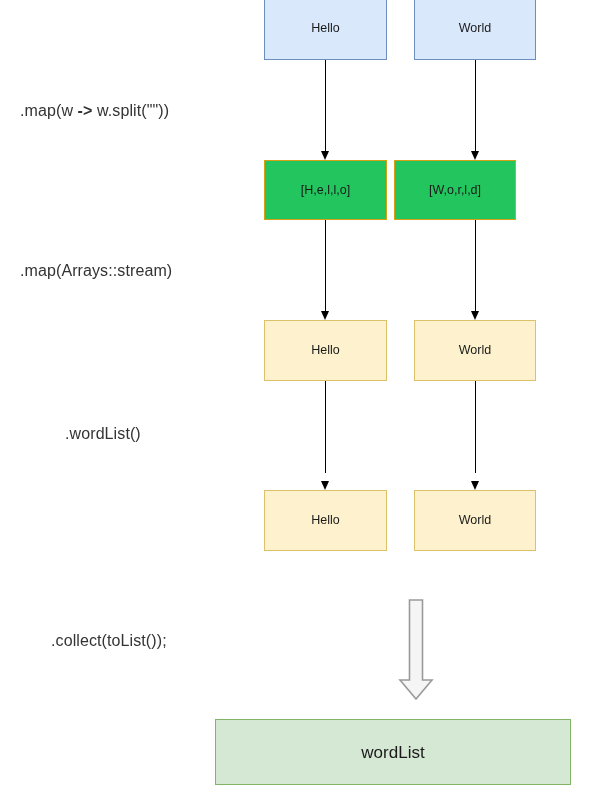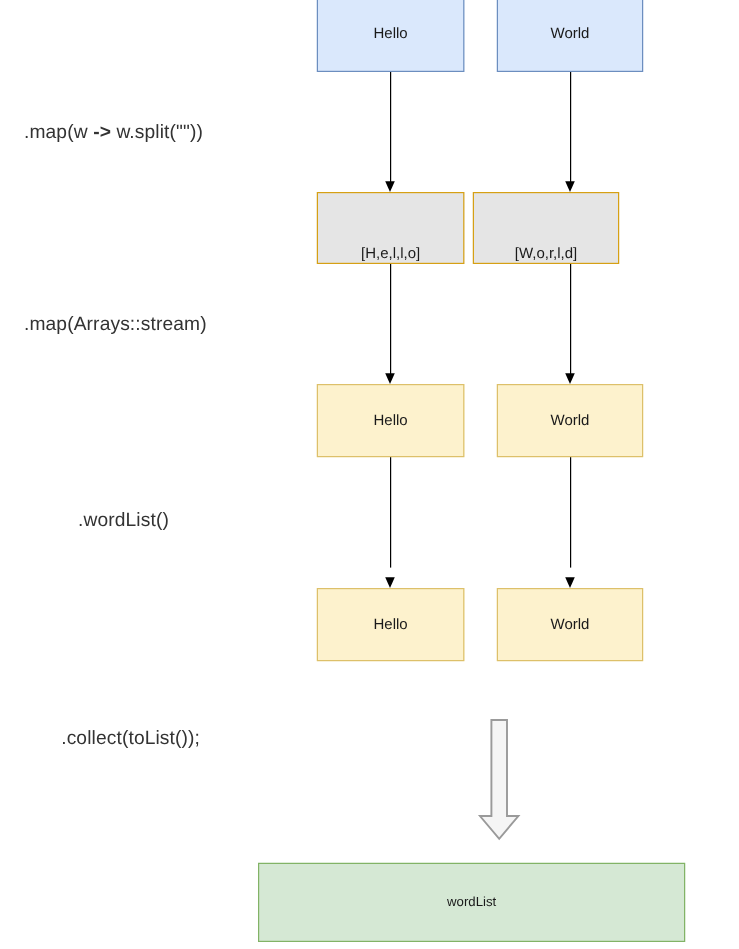--- a/index.html
+++ b/index.html
@@ -35,21 +35,21 @@
     border: 1px solid #000;
     display: flex;
     align-items: center;
     justify-content: center;
     font-size: 12.5px;
     color: #1a1a1a;
     text-align: center;
     line-height: 15px;
   }
   .node-blue   { background: #dae8fc; border-color: #6c8ebf; }
-  .node-orange { background: #e5e5e5; border-color: #d6a014; align-items: flex-end; }
+  .node-orange { background: #22c55e; border-color: #d6a014; }
   .node-yellow { background: #fdf2cd; border-color: #ddc06a; }
   .node-green  { background: #d5e8d4; border-color: #82b366; }
 
   .conn {
     position: absolute;
     width: 0;
     border-left: 1.4px solid #000000;
   }
   .arrowhead {
     position: absolute;
@@ -69,21 +69,21 @@
 <div id="canvas">
 
   <div class="stage-label" style="left:20px; top:101px;">
     <span>.map(w </span><span class="op">-&gt;</span><span> w.split(""))</span>
   </div>
 
   <div class="stage-label" style="left:20px; top:261px;">.map(Arrays::stream)</div>
 
   <div class="stage-label" style="left:65px; top:424px;">.wordList()</div>
 
-  <div class="stage-label" style="left:51px; top:606px;">.collect(toList());</div>
+  <div class="stage-label" style="left:51px; top:631px;">.collect(toList());</div>
 
   <div class="node node-blue" style="left:264px; top:-3px; width:123px; height:63px;">
     <span>Hello</span>
   </div>
   <div class="node node-blue" style="left:414px; top:-3px; width:122px; height:63px;">
     <span>World</span>
   </div>
 
   <div class="conn" style="left:325px; top:60px; height:92px;"></div>
   <div class="arrowhead" style="left:320.5px; top:151px;"></div>
@@ -120,17 +120,17 @@
   <div class="node node-yellow" style="left:414px; top:490px; width:122px; height:61px;">
     <span>World</span>
   </div>
 
   <div class="block-arrow" style="left:396px; top:598px; width:40px; height:104px;">
     <svg width="40" height="104" viewBox="0 0 40 104" xmlns="http://www.w3.org/2000/svg">
       <polygon points="13.5,2 26.5,2 26.5,82 36,82 20,101 4,82 13.5,82" fill="#f5f5f5" stroke="#9a9a9a" stroke-width="1.6" stroke-linejoin="miter"></polygon>
     </svg>
   </div>
 
-  <div class="node node-green" style="left:215px; top:719px; width:356px; height:66px; font-size:11px;">
+  <div class="node node-green" style="left:215px; top:719px; width:356px; height:66px; font-size:17px;">
     <span>wordList</span>
   </div>
 
 </div>
 
 </body></html>

